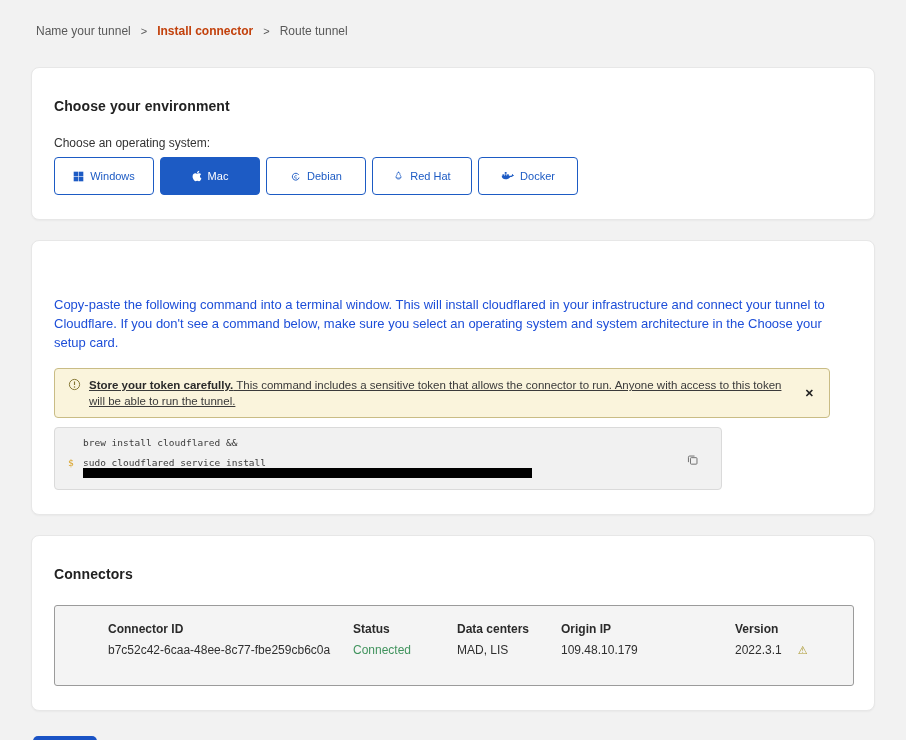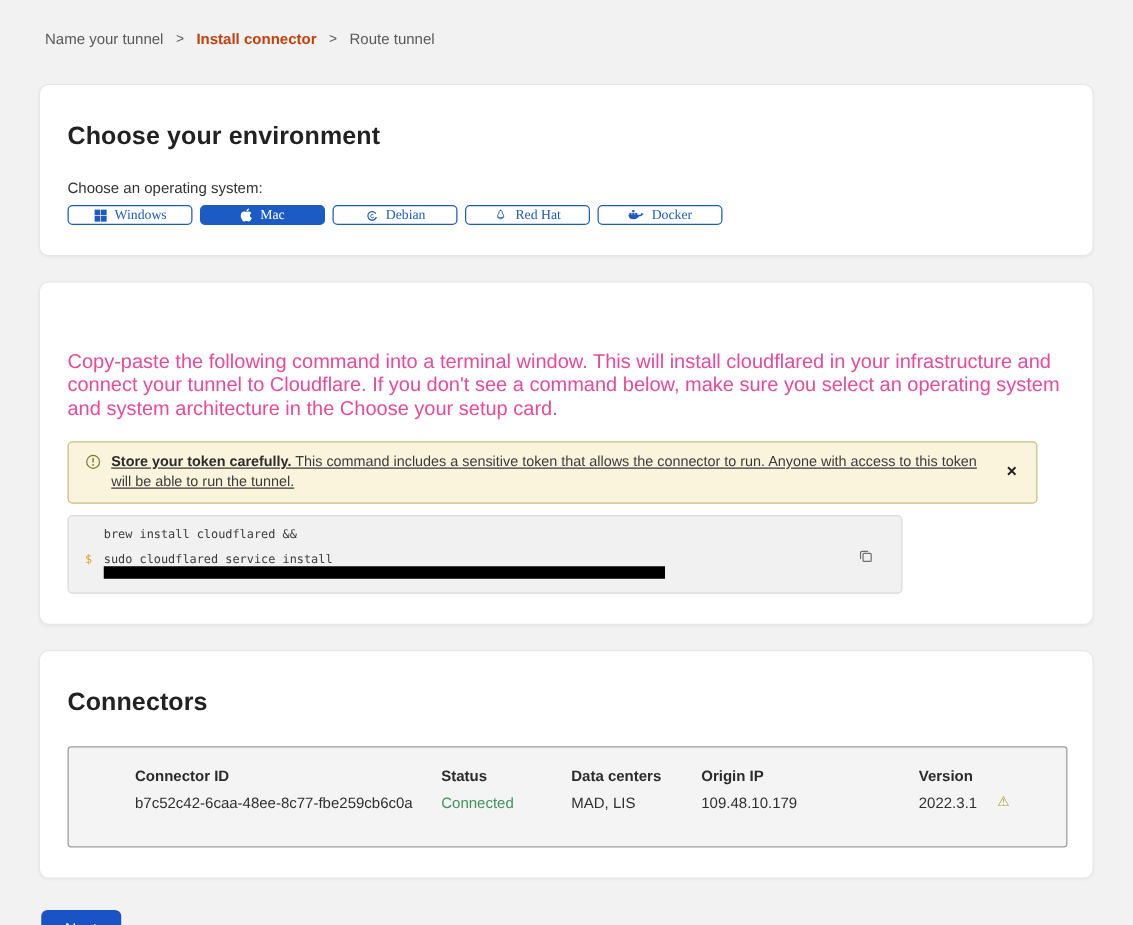--- a/index.html
+++ b/index.html
@@ -34,33 +34,33 @@
   .crumb.active{color:#c2410c;font-weight:bold;}
   .crumb-sep{color:var(--muted);font-size:11px;}
   
   .card{
     margin:0 31px;background:#fff;border:1px solid var(--card-border);border-radius:8px;
     box-shadow:0 1px 2px rgba(0,0,0,.04);
     padding:30px 22px 24px 22px;
   }
   .card.first{margin-top:29px;}
   .card + .card{margin-top:20px;}
-  .card-title{font-size:20px;font-weight:bold;color:var(--heading);margin:0;letter-spacing:.1px;}
+  .card-title{font-size:14px;font-weight:bold;color:var(--heading);margin:0;letter-spacing:.1px;}
   
   .os-label{margin-top:22px;margin-bottom:7px;font-size:12px;color:var(--text);}
   .os-row{display:flex;gap:6px;}
   .os-btn{
-    width:100px;height:16px;border:1px solid var(--blue);border-radius:4px;background:#fff;
-    color:var(--blue);font-size:11px;font-family:Liberation Serif, serif;display:flex;align-items:center;justify-content:center;gap:6px;
+    width:100px;height:38px;border:1px solid var(--blue);border-radius:4px;background:#fff;
+    color:var(--blue);font-size:11px;font-family:Liberation Sans, sans-serif;display:flex;align-items:center;justify-content:center;gap:6px;
     cursor:pointer;padding:0;
   }
   .os-btn.selected{background:var(--blue);color:#fff;}
   .os-btn svg{display:block;}
   
-  .desc{margin:24px 0 0 0;font-size:16px;line-height:19px;color:#ec4899;max-width:796px;}
+  .desc{margin:24px 0 0 0;font-size:13px;line-height:19px;color:#1d4ed8;max-width:796px;}
   .warning{
     margin-top:16px;width:776px;background:var(--warn-bg);border:1px solid var(--warn-border);
     border-radius:4px;padding:8px 44px 8px 13px;position:relative;
     font-size:11.5px;line-height:16px;color:#3a3a3a;display:flex;align-items:flex-start;text-decoration:underline;
   }
   .warning .w-icon{flex:0 0 auto;margin:1px 8px 0 0;}
   .warning b{color:#2b2b2b;}
   .warn-close{
     position:absolute;right:13px;top:50%;transform:translateY(-50%);
     border:none;background:none;font-size:11px;font-weight:bold;color:#222;cursor:pointer;padding:2px;line-height:1;

